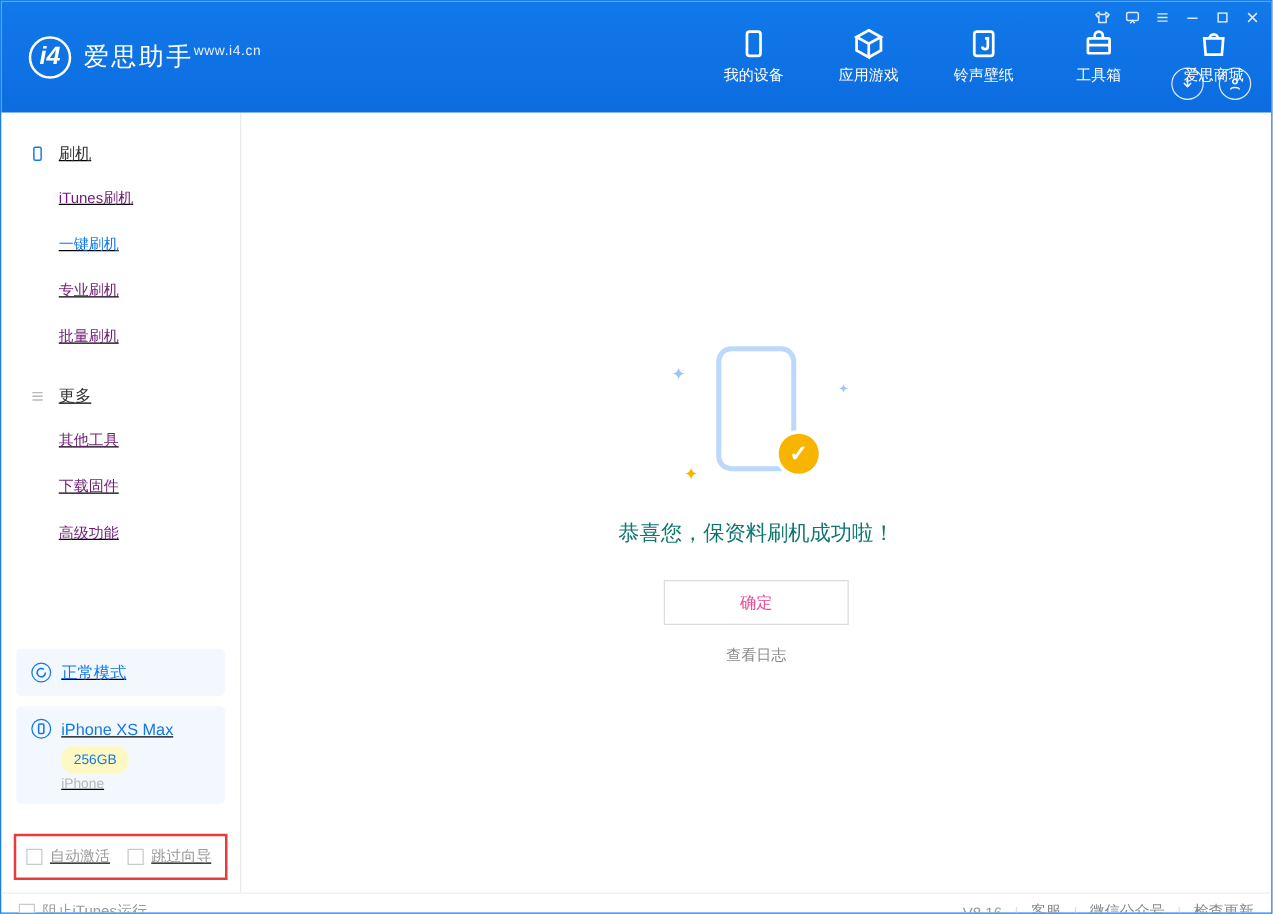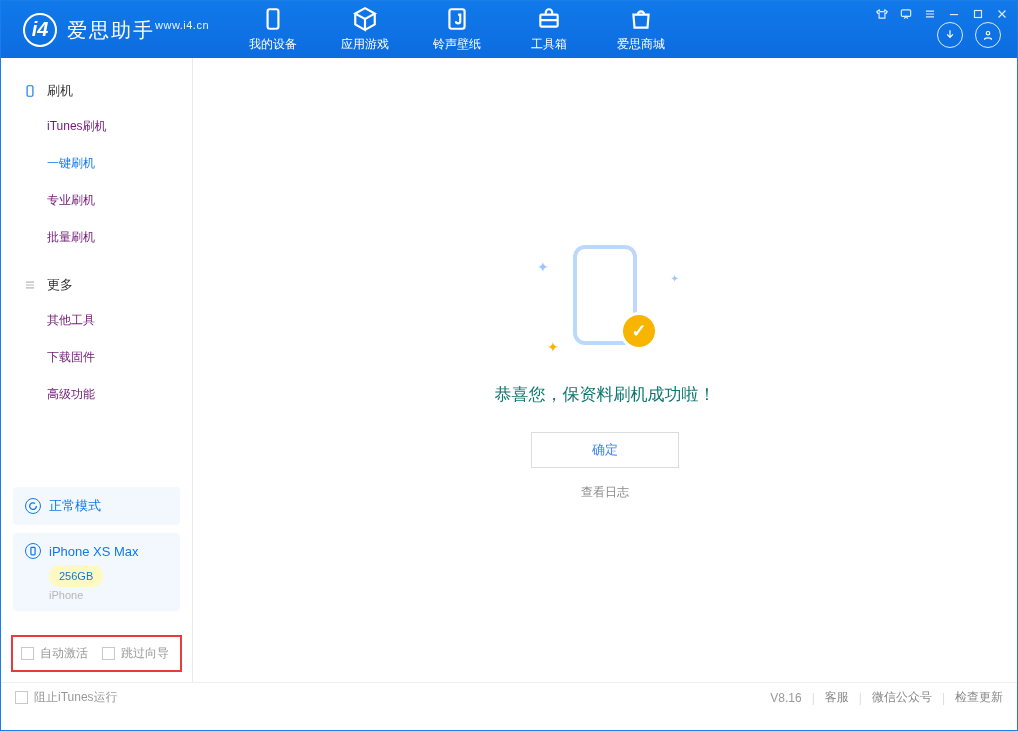--- a/index.html
+++ b/index.html
@@ -1,19 +1,19 @@
 <!DOCTYPE html>
 <html><head>
 <meta charset="utf-8">
 <style>
 * { margin: 0; padding: 0; box-sizing: border-box; font-family: "Microsoft YaHei", Arial, sans-serif; }
 body { background: #fff; width: 1018px; height: 731px; overflow: hidden; border: 1px solid #1a7de8; }
 
 
-.header { background: linear-gradient(to bottom, #1179ea, #0c6ce0); height: 57px; display: flex; align-items: stretch; color: #fff; position: relative; }
+.header { background: linear-gradient(to bottom, #1179ea, #0c6ce0); height: 89px; display: flex; align-items: stretch; color: #fff; position: relative; justify-content: space-between; }
 .logo-area { display: flex; align-items: center; padding: 0 18px 0 22px; min-width: 190px; }
 .logo-circle { width: 34px; height: 34px; border: 2.5px solid #fff; border-radius: 50%; display: flex; align-items: center; justify-content: center; font-size: 20px; font-weight: bold; font-style: italic; margin-right: 10px; }
 .logo-text { display: flex; flex-direction: row; line-height: 1.1; }
 .logo-title { font-size: 20px; font-weight: 500; letter-spacing: 2px; }
 .logo-sub { font-size: 11px; opacity: 0.9; letter-spacing: 0.5px; }
 
 .nav { display: flex; align-items: stretch; }
 .nav-item { width: 92px; display: flex; flex-direction: column; align-items: center; justify-content: center; cursor: pointer; position: relative; }
 .nav-item.active { background: rgba(255,255,255,0.12); }
 .nav-icon { width: 26px; height: 26px; margin-bottom: 4px; display: flex; align-items: center; justify-content: center; }
@@ -21,21 +21,21 @@
 
 .win-controls-top { position: absolute; top: 4px; right: 6px; display: flex; gap: 6px; }
 .win-btn { width: 18px; height: 18px; display: flex; align-items: center; justify-content: center; cursor: pointer; opacity: 0.85; }
 .win-btn svg { width: 14px; height: 14px; }
 
 .header-right { position: absolute; right: 16px; bottom: 10px; display: flex; align-items: center; gap: 12px; }
 .circle-icon-btn { width: 26px; height: 26px; border: 1.5px solid rgba(255,255,255,0.85); border-radius: 50%; display: flex; align-items: center; justify-content: center; cursor: pointer; }
 
 
 .body { display: flex; height: calc(100% - 75px - 30px); }
-.sidebar { width: 192px; border-right: 1px solid #eaeaea; display: flex; flex-direction: column; }
+.sidebar { width: 192px; border-right: 1px solid #eaeaea; display: flex; flex-direction: column; text-decoration: underline; }
 .side-scroll { flex: 1; padding-top: 18px; }
 
 .side-section-title { display: flex; align-items: center; padding: 6px 22px 8px; color: #333; font-size: 13px; font-weight: 500; }
 .side-section-title .sicon { width: 14px; height: 14px; margin-right: 10px; display: flex; align-items: center; justify-content: center; }
 .side-item { padding: 10px 22px 10px 46px; font-size: 12px; color: #701a75; cursor: pointer; }
 .side-item.active { color: #1278ea; }
 
 .device-cards { padding: 0 12px 10px; }
 .card { background: #f3f8fe; border-radius: 4px; padding: 10px 12px; margin-bottom: 8px; }
 .card-row1 { display: flex; align-items: center; gap: 8px; color: #1278ea; font-size: 13px; font-weight: 500; }
@@ -50,21 +50,21 @@
 
 
 .main { flex: 1; position: relative; display: flex; flex-direction: column; align-items: center; justify-content: center; }
 .illus { position: relative; width: 160px; height: 120px; margin-bottom: 24px; }
 .phone { position: absolute; left: 50%; top: 6px; transform: translateX(-50%); width: 64px; height: 100px; border: 4px solid #bcd8fb; border-radius: 12px; background: #fff; }
 .check-badge { position: absolute; right: 30px; bottom: 12px; width: 32px; height: 32px; background: #f7b500; border-radius: 50%; display: flex; align-items: center; justify-content: center; color: #fff; font-size: 18px; font-weight: bold; box-shadow: 0 0 0 3px #fff; }
 .sparkle { position: absolute; color: #9dc5fb; font-size: 14px; }
 .sp1 { top: 20px; left: 12px; } .sp2 { bottom: 4px; left: 22px; color: #f7b500; } .sp3 { top: 34px; right: 6px; font-size: 10px; }
 
 .success-text { font-size: 17px; color: #0f766e; margin-bottom: 26px; }
-.ok-btn { border: 1px solid #dcdcdc; background: #fff; padding: 8px 60px; font-size: 13px; color: #3b82f6; cursor: pointer; margin-bottom: 16px; font-family: Liberation Mono, monospace; }
+.ok-btn { border: 1px solid #dcdcdc; background: #fff; padding: 8px 60px; font-size: 13px; color: #ec4899; cursor: pointer; margin-bottom: 16px; font-family: Liberation Mono, monospace; }
 .log-link { font-size: 12px; color: #8a8a8a; cursor: pointer; }
 
 
 .statusbar { height: 30px; border-top: 1px solid #eee; display: flex; align-items: center; padding: 0 14px; font-size: 12px; color: #888; }
 .statusbar .left { display: flex; align-items: center; gap: 6px; flex: 1; }
 .statusbar .right { display: flex; align-items: center; gap: 10px; }
 .statusbar .right .sep { color: #ddd; }
 .ver { color: #999; }
 .slink { cursor: pointer; }
 </style>

